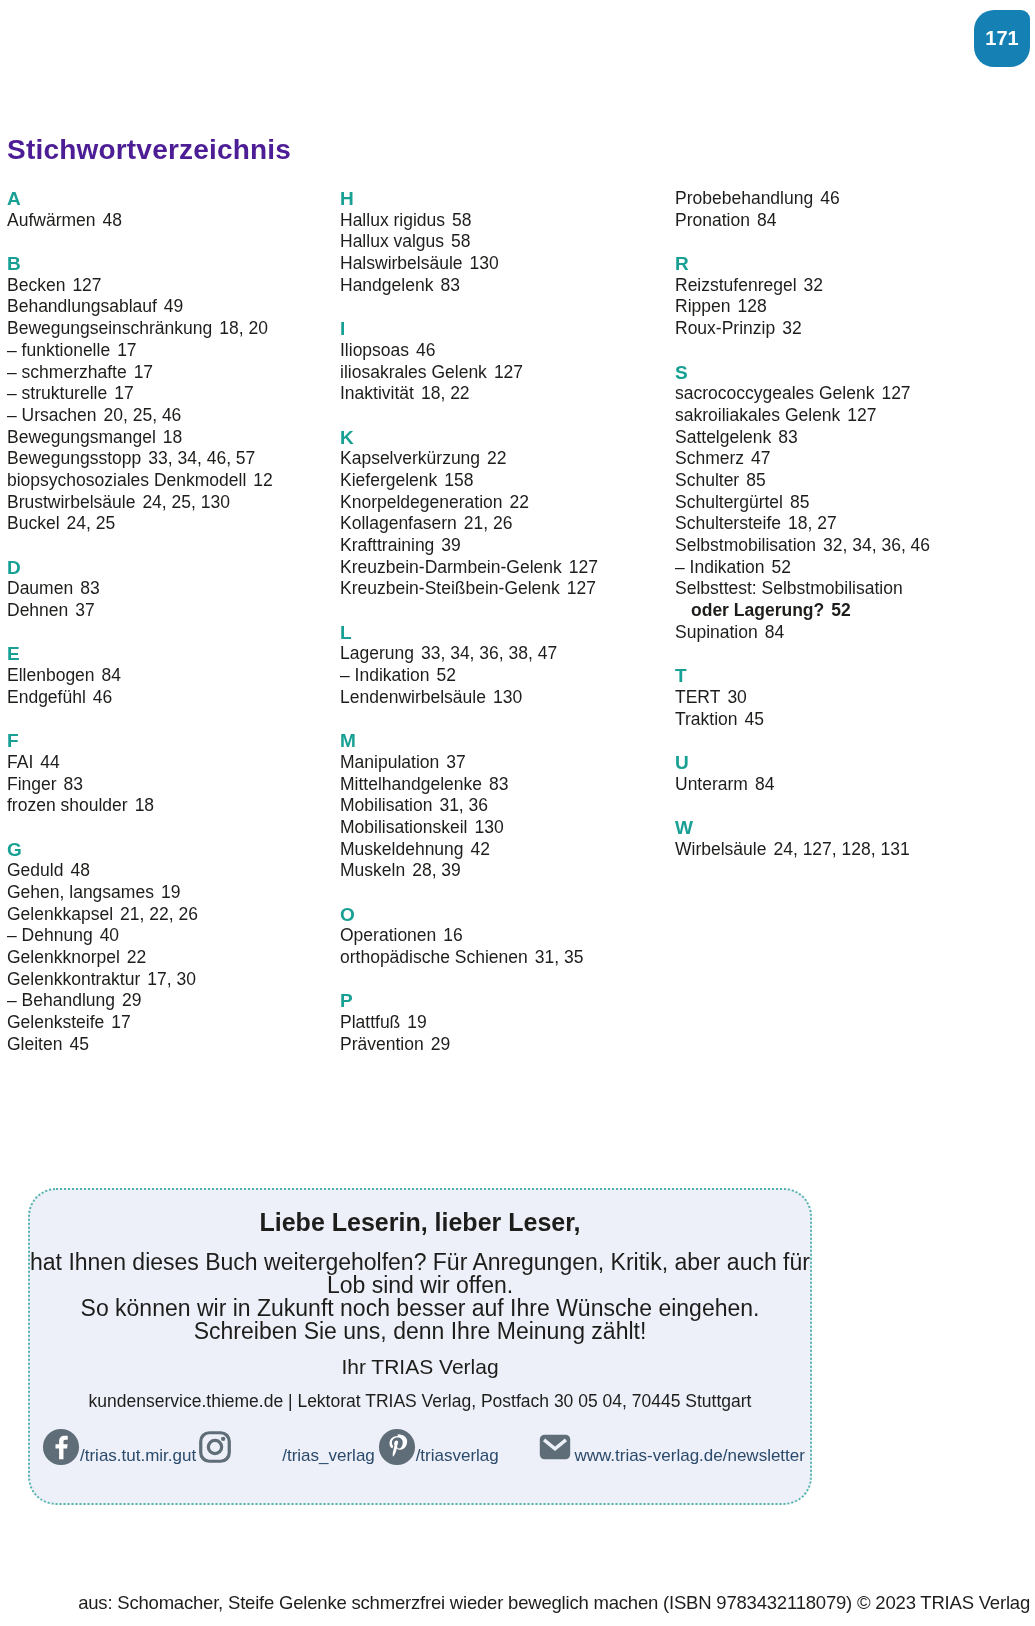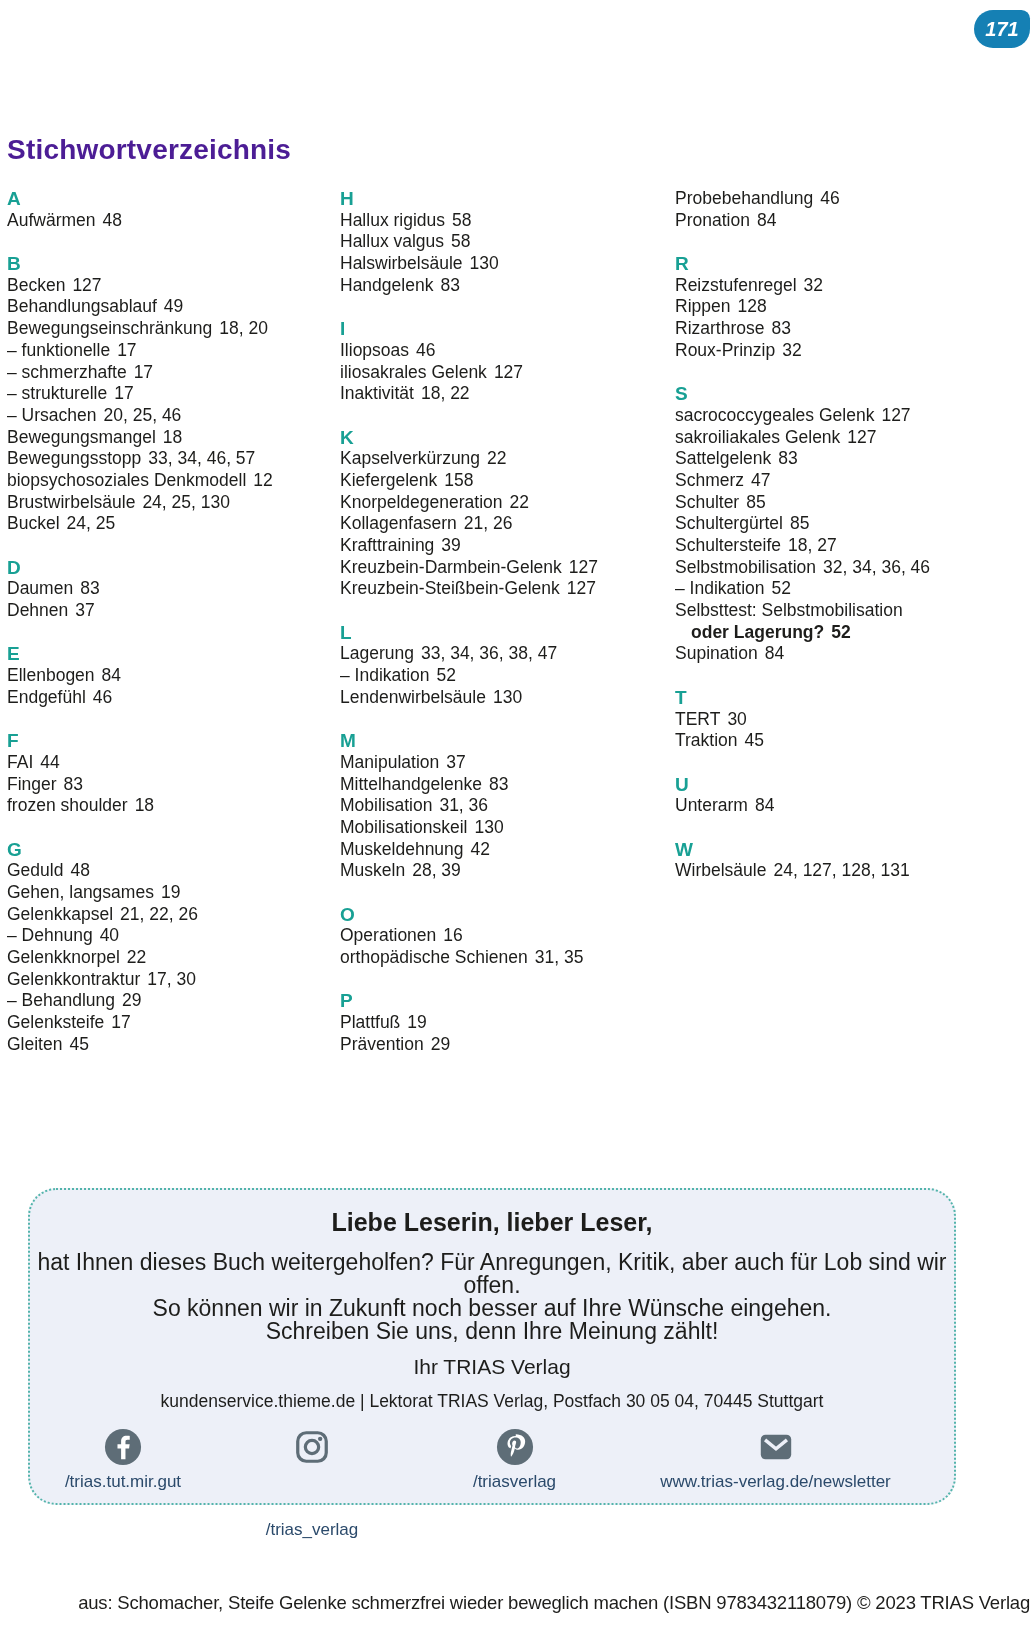--- a/index.html
+++ b/index.html
@@ -2,52 +2,52 @@
 <html><head>
 <meta charset="utf-8">
 <style>
   html,body{margin:0;padding:0;}
   body{
     width:1035px;height:1626px;position:relative;background:#ffffff;
     font-family:"Liberation Sans", sans-serif;color:#1d1d1b;overflow:hidden;
   }
   
   .badge{
-    position:absolute;left:974px;top:10px;width:56px;height:38px;
+    position:absolute;left:974px;top:10px;width:56px;height:57px;
     background:#1580b4;color:#ffffff;border-radius:20px 9px 20px 20px;
     display:flex;align-items:center;justify-content:center;
-    font-size:20px;font-weight:bold;font-style:italic;
+    font-size:20px;font-weight:bold;
   }
   
   .title{
     position:absolute;left:7px;top:134px;margin:0;
     font-size:28px;font-weight:600;color:#4c1d95;letter-spacing:.2px;
   }
   
   .index{position:absolute;left:7px;top:188px;width:1020px;}
   .col{position:absolute;top:0;width:332px;}
   .col-0{left:0;}
   .col-1{left:333px;}
   .col-2{left:668px;}
   .line{height:21.7px;font-size:17.5px;line-height:21.7px;white-space:nowrap;}
   .line.letter{color:#18a094;font-weight:700;font-size:19px;}
   .line .pages{margin-left:7px;}
   .line.cont{padding-left:16px;font-weight:bold;}
   
   .panel{
-    position:absolute;left:28px;top:1188px;width:928px;height:317px;
+    position:absolute;left:28px;top:1188px;width:784px;height:317px;
     box-sizing:border-box;background:#edf0f8;
     border:2px dotted #53b4ab;border-radius:28px;text-align:center;
   }
   .panel-title{margin:18px 0 0 0;font-size:25px;font-weight:700;color:#1d1d1b;}
   .panel-body{margin:14px 0 0 0;font-size:23px;line-height:23px;}
   .panel-signature{margin:12px 0 0 0;font-size:21px;}
   .panel-contact{margin:12px 0 0 0;font-size:17.5px;}
   .social-row{display:flex;margin-top:16px;padding:0 12px;align-items:flex-start;}
-  .social-cell{display:flex;flex-direction:column;align-items:center;}
+  .social-cell{display:flex;flex-direction:row;align-items:flex-end;}
   .social-cell:nth-child(1){flex:0 0 18%;}
   .social-cell:nth-child(2){flex:0 0 24%;gap:48px;}
   .social-cell:nth-child(3){flex:0 0 21%;}
   .social-cell:nth-child(4){flex:0 0 37%;}
   .social-icon svg{display:block;width:38px;height:38px;}
   .social-label{margin-top:6px;font-size:17px;color:#2b4a6b;}
   
   .footer{
     position:absolute;left:4px;top:1592px;width:1026px;
     font-size:18.5px;letter-spacing:-0.2px;white-space:nowrap;text-align:right;
@@ -145,21 +145,20 @@
       <div class="line entry"><span class="term">Plattfuß</span><span class="pages">19</span></div>
       <div class="line entry"><span class="term">Prävention</span><span class="pages">29</span></div>
     </div>
   <div class="col col-2" id="col-2">
       <div class="line entry"><span class="term">Probebehandlung</span><span class="pages">46</span></div>
       <div class="line entry"><span class="term">Pronation</span><span class="pages">84</span></div>
       <div class="line blank"></div>
       <div class="line letter">R</div>
       <div class="line entry"><span class="term">Reizstufenregel</span><span class="pages">32</span></div>
       <div class="line entry"><span class="term">Rippen</span><span class="pages">128</span></div>
-      <div class="line entry"><span class="term">Rizarthrose</span><span class="pages">83</span></div>
       <div class="line entry"><span class="term">Roux-Prinzip</span><span class="pages">32</span></div>
       <div class="line blank"></div>
       <div class="line letter">S</div>
       <div class="line entry"><span class="term">sacrococcygeales Gelenk</span><span class="pages">127</span></div>
       <div class="line entry"><span class="term">sakroiliakales Gelenk</span><span class="pages">127</span></div>
       <div class="line entry"><span class="term">Sattelgelenk</span><span class="pages">83</span></div>
       <div class="line entry"><span class="term">Schmerz</span><span class="pages">47</span></div>
       <div class="line entry"><span class="term">Schulter</span><span class="pages">85</span></div>
       <div class="line entry"><span class="term">Schultergürtel</span><span class="pages">85</span></div>
       <div class="line entry"><span class="term">Schultersteife</span><span class="pages">18, 27</span></div>

